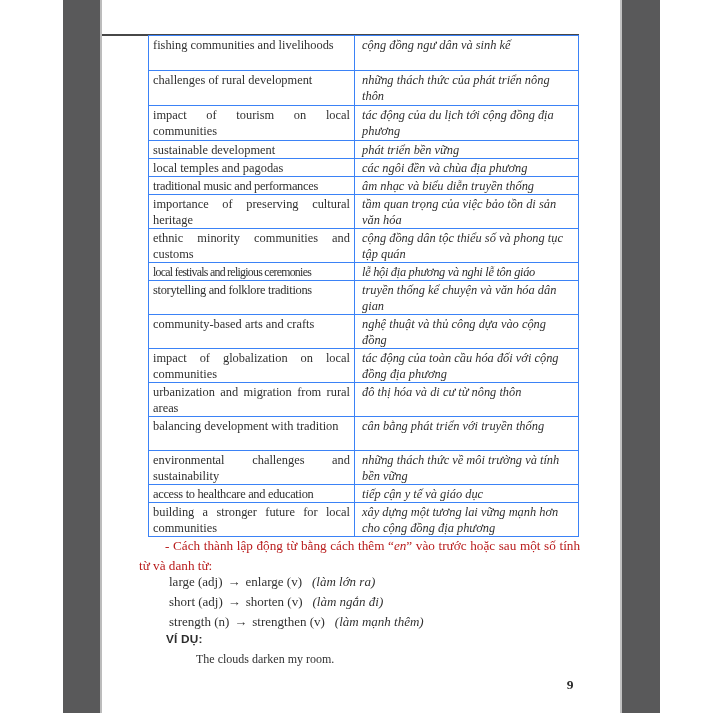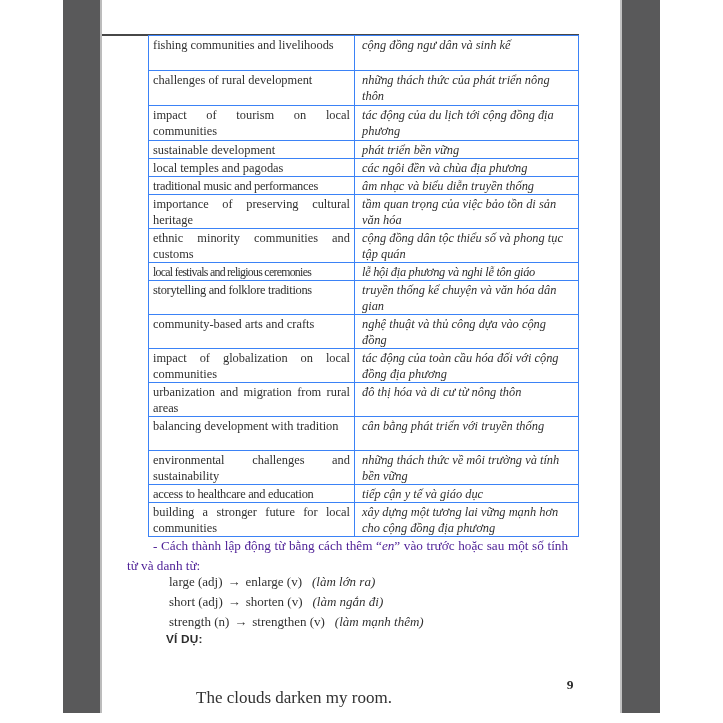--- a/index.html
+++ b/index.html
@@ -35,38 +35,38 @@
     color: #303030;
   }
   td.en { padding: 1px 4px 0 4px; text-align: justify; }
   td.vi { padding: 1px 5px 0 7px; font-style: italic; }
   td.noj { text-align: left; }
   .tight  { letter-spacing: -0.3px; white-space: nowrap; margin-left: 48px; }
   .xtight { letter-spacing: -0.7px; font-size: 11.8px; white-space: nowrap; }
   tr.rh35 { height: 35px; } tr.rh34 { height: 34px; }
   tr.rh18 { height: 18px; } tr.rh17 { height: 17px; }
   .para {
-    position: absolute; left: 127px; top: 536px; width: 441px;
+    position: absolute; left: 139px; top: 536px; width: 441px;
     font-size: 13.2px; line-height: 19.5px;
-    text-align: justify; text-indent: 26px; color: #4c1d95;
+    text-align: justify; text-indent: 26px; color: #b91c1c;
   }
   .para .enw { font-style: italic; }
   .examples {
     position: absolute; left: 169px; top: 572px;
     font-size: 13px; line-height: 20px; color: #313131;
   }
   .ex-arrow { font-weight: 700; margin: 0 5px; }
   .ex-note { font-style: italic; margin-left: 10px; }
   .vidu {
     position: absolute; left: 166px; top: 632px;
     font-family: "Liberation Sans", sans-serif;
     font-weight: 700; font-size: 11.8px; letter-spacing: 0.2px;
     color: #2d2d2d;
   }
-  .sentence { position: absolute; left: 196px; top: 652px; font-size: 17px; color: #313131; margin-top: 36px; }
+  .sentence { position: absolute; left: 196px; top: 652px; font-size: 12px; color: #313131; }
   .translation { position: absolute; left: 196px; top: 670px; font-size: 13px; font-style: italic; color: #313131; }
   .pagenum {
     position: absolute; left: 560px; top: 677px; width: 20px;
     text-align: center; font-weight: 700; font-size: 13.5px; color: #2c2c2c;
   }
 </style>
 </head>
 <body>
 
 <div class="canvas">

